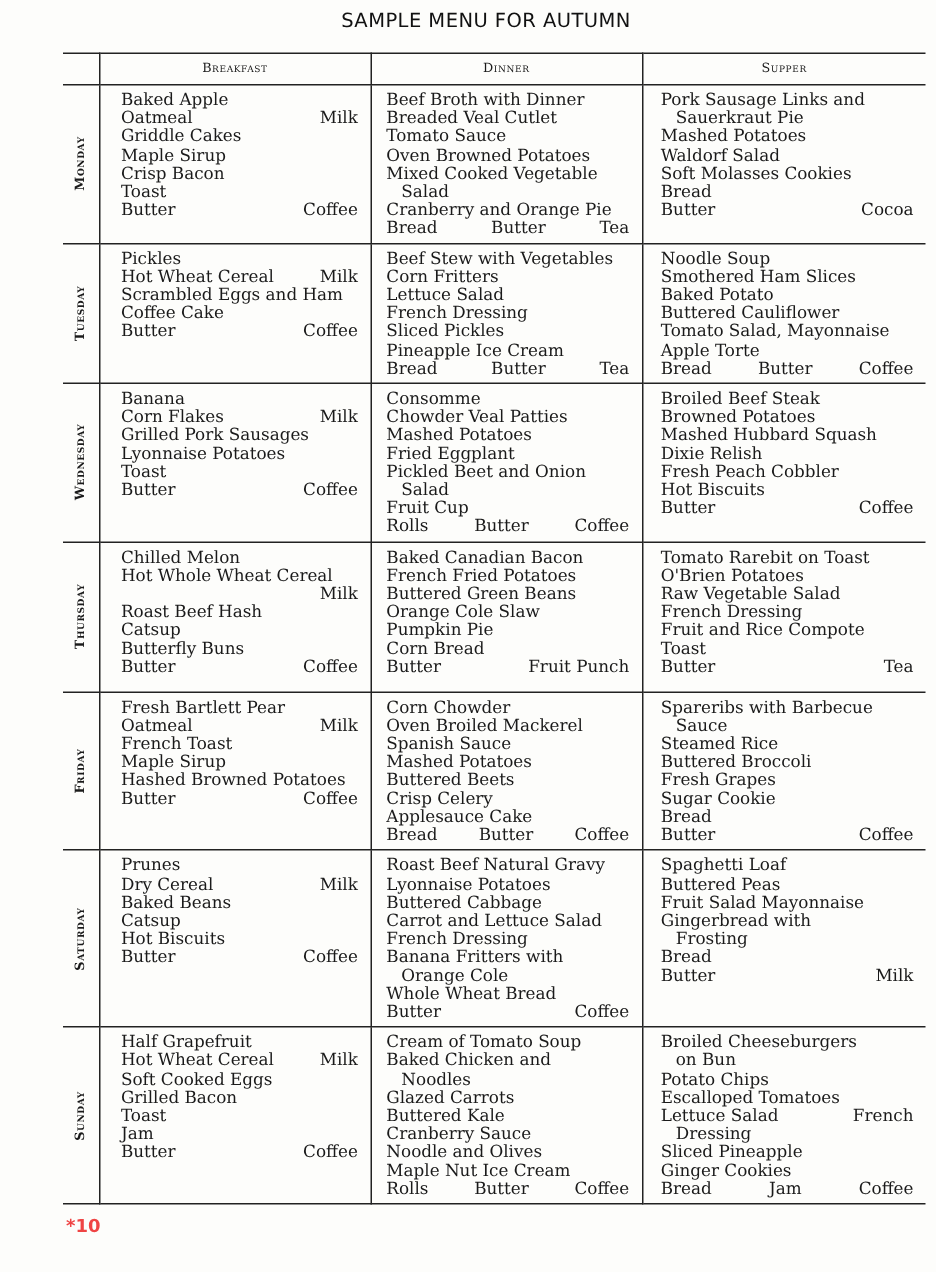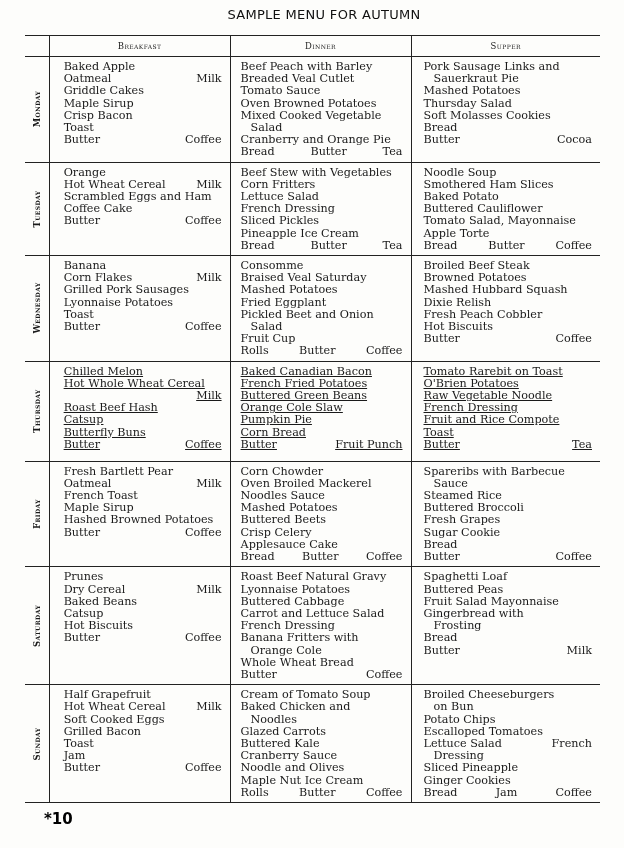--- a/index.html
+++ b/index.html
@@ -5,21 +5,21 @@
   html, body { margin: 0; padding: 0; }
   body {
     width: 624px; height: 848px; background: #fdfdfb; position: relative;
     font-family: "DejaVu Serif", serif; color: #1a1a1a; overflow: hidden;
   }
   .title {
     position: absolute; top: 7px; left: 12px; width: 624px; text-align: center;
     font-family: "DejaVu Sans", sans-serif; font-size: 13px; letter-spacing: 0.3px; color: #111;
   }
   .menu-table {
-    position: absolute; top: 35px; left: 25px; width: 575px;
+    position: absolute; top: 35px; left: 42px; width: 575px;
     border-collapse: collapse; table-layout: fixed;
   }
   .menu-table th, .menu-table td {
     border-top: 1.5px solid #222; border-bottom: 1.5px solid #222;
     vertical-align: top; padding: 0;
   }
   .menu-table th {
     height: 20px; font-weight: normal; font-variant: small-caps;
     font-size: 8.5px; letter-spacing: 0.4px; text-align: center; vertical-align: middle;
   }
@@ -38,21 +38,21 @@
   .meal-cell.d { border-right: 1px solid #222 !important; padding-left: 10px !important; }
   .meal-cell.s { padding-left: 12px !important; }
   .line {
     font-size: 11.2px; line-height: 12.2px; white-space: nowrap; display: flex; justify-content: space-between;
   }
   .line.indent { padding-left: 10px; }
   .line.right { justify-content: flex-end; }
   .line span { display: inline-block; }
   .footer {
     position: absolute; left: 44px; top: 810px;
-    font-family: "DejaVu Sans", sans-serif; font-size: 15px; font-weight: bold; color: #000000;
+    font-family: "DejaVu Sans", sans-serif; font-size: 12px; font-weight: bold; color: #ef4444;
   }
 </style>
 </head>
 <body>
 
 <div class="title">SAMPLE MENU FOR AUTUMN</div>
 
 <table class="menu-table">
   <colgroup>
     <col class="col-day">
@@ -93,21 +93,21 @@
           <div class="line">
             <span>Toast</span>
           </div>
           <div class="line">
             <span>Butter</span>
             <span>Coffee</span>
           </div>
         </td>
         <td class="meal-cell d">
           <div class="line">
-            <span>Beef Peach with Barley</span>
+            <span>Beef Broth with Dinner</span>
           </div>
           <div class="line">
             <span>Breaded Veal Cutlet</span>
           </div>
           <div class="line">
             <span>Tomato Sauce</span>
           </div>
           <div class="line">
             <span>Oven Browned Potatoes</span>
           </div>
@@ -130,41 +130,41 @@
           <div class="line">
             <span>Pork Sausage Links and</span>
           </div>
           <div class="line indent">
             <span>Sauerkraut Pie</span>
           </div>
           <div class="line">
             <span>Mashed Potatoes</span>
           </div>
           <div class="line">
-            <span>Thursday Salad</span>
+            <span>Waldorf Salad</span>
           </div>
           <div class="line">
             <span>Soft Molasses Cookies</span>
           </div>
           <div class="line">
             <span>Bread</span>
           </div>
           <div class="line">
             <span>Butter</span>
             <span>Cocoa</span>
           </div>
         </td>
       </tr>
       <tr style="height: 90px;">
         <td class="day-cell">
           <div class="day-label">Tuesday</div>
         </td>
         <td class="meal-cell b">
           <div class="line">
-            <span>Orange</span>
+            <span>Pickles</span>
           </div>
           <div class="line">
             <span>Hot Wheat Cereal</span>
             <span>Milk</span>
           </div>
           <div class="line">
             <span>Scrambled Eggs and Ham</span>
           </div>
           <div class="line">
             <span>Coffee Cake</span>
@@ -249,21 +249,21 @@
           <div class="line">
             <span>Butter</span>
             <span>Coffee</span>
           </div>
         </td>
         <td class="meal-cell d">
           <div class="line">
             <span>Consomme</span>
           </div>
           <div class="line">
-            <span>Braised Veal Saturday</span>
+            <span>Chowder Veal Patties</span>
           </div>
           <div class="line">
             <span>Mashed Potatoes</span>
           </div>
           <div class="line">
             <span>Fried Eggplant</span>
           </div>
           <div class="line">
             <span>Pickled Beet and Onion</span>
           </div>
@@ -297,21 +297,21 @@
           </div>
           <div class="line">
             <span>Hot Biscuits</span>
           </div>
           <div class="line">
             <span>Butter</span>
             <span>Coffee</span>
           </div>
         </td>
       </tr>
-      <tr style="height: 100px; text-decoration: underline;">
+      <tr style="height: 100px;">
         <td class="day-cell">
           <div class="day-label">Thursday</div>
         </td>
         <td class="meal-cell b">
           <div class="line">
             <span>Chilled Melon</span>
           </div>
           <div class="line">
             <span>Hot Whole Wheat Cereal</span>
           </div>
@@ -357,21 +357,21 @@
           </div>
         </td>
         <td class="meal-cell s">
           <div class="line">
             <span>Tomato Rarebit on Toast</span>
           </div>
           <div class="line">
             <span>O'Brien Potatoes</span>
           </div>
           <div class="line">
-            <span>Raw Vegetable Noodle</span>
+            <span>Raw Vegetable Salad</span>
           </div>
           <div class="line">
             <span>French Dressing</span>
           </div>
           <div class="line">
             <span>Fruit and Rice Compote</span>
           </div>
           <div class="line">
             <span>Toast</span>
           </div>
@@ -408,21 +408,21 @@
           </div>
         </td>
         <td class="meal-cell d">
           <div class="line">
             <span>Corn Chowder</span>
           </div>
           <div class="line">
             <span>Oven Broiled Mackerel</span>
           </div>
           <div class="line">
-            <span>Noodles Sauce</span>
+            <span>Spanish Sauce</span>
           </div>
           <div class="line">
             <span>Mashed Potatoes</span>
           </div>
           <div class="line">
             <span>Buttered Beets</span>
           </div>
           <div class="line">
             <span>Crisp Celery</span>
           </div>

